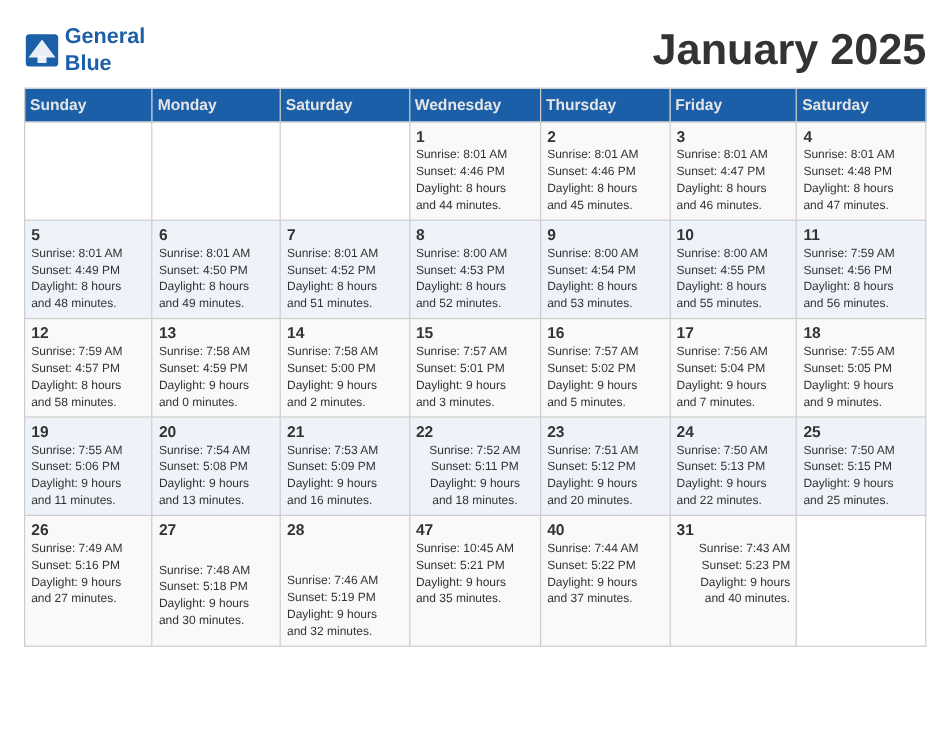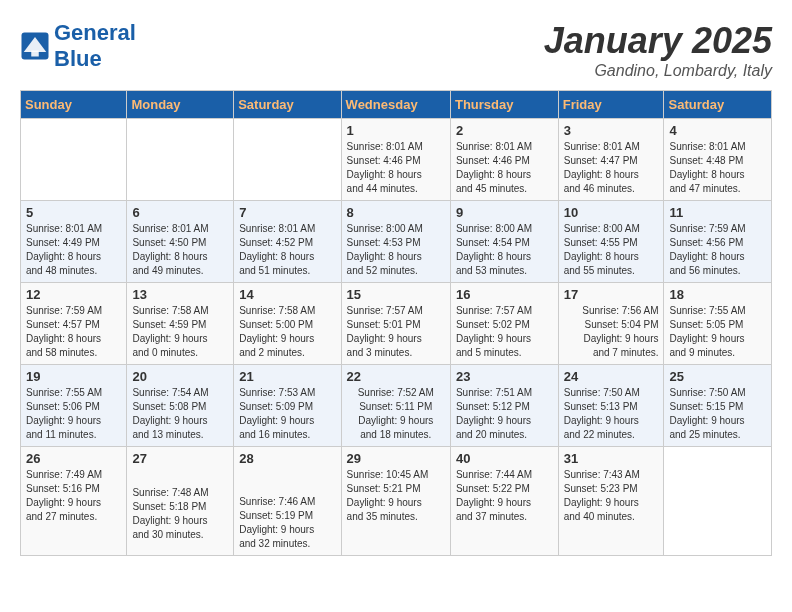--- a/index.html
+++ b/index.html
@@ -14,53 +14,52 @@
       display: flex;
       align-items: flex-start;
       justify-content: space-between;
       margin-bottom: 10px;
     }
     .logo {
       display: flex;
       align-items: center;
     }
     .logo-text {
-      font-size: 22px;
+      font-size: 18px;
       font-weight: bold;
       color: #333;
       line-height: 1.2;
     }
     .logo-text span {
       color: #1a5fa8;
     }
     .logo-icon {
       width: 30px;
       height: 30px;
       margin-right: 4px;
     }
     .title-block {
-      text-align: right;
-      font-style: italic;
+      text-align: center;
     }
     .month-title {
       font-size: 36px;
       font-weight: bold;
       color: #333;
     }
     .subtitle {
       font-size: 16px;
       color: #555;
     }
     table {
       width: 100%;
       border-collapse: collapse;
     }
     thead tr th {
       background-color: #1a5fa8;
-      color: #fdba74;
+      color: #e5e5e5;
       padding: 6px 4px;
       font-size: 13px;
       font-weight: bold;
       text-align: left;
       border: 1px solid #ccc;
     }
     tbody tr td {
       border: 1px solid #ccc;
       vertical-align: top;
       padding: 4px 5px;
@@ -100,21 +99,20 @@
       <polygon points="20,8 35,28 5,28" fill="white" opacity="0.9"></polygon>
       <rect x="15" y="26" width="10" height="8" fill="white" opacity="0.9"></rect>
     </svg>
     <div class="logo-text">
       <div><span>General</span></div>
       <div><span>Blue</span></div>
     </div>
   </div>
   <div class="title-block">
     <div class="month-title">January 2025</div>
-    <div class="subtitle">Gandino, Lombardy, Italy</div>
   </div>
 </div>
 
 <table>
   <thead>
     <tr>
     <th>Sunday</th>
         <th>Monday</th>
         <th>Saturday</th>
         <th>Wednesday</th>
@@ -239,21 +237,21 @@
         </td>
         <td>
           <span class="day-number">16</span>
           <div class="day-info" style="white-space: pre-line;">Sunrise: 7:57 AM
 Sunset: 5:02 PM
 Daylight: 9 hours
 and 5 minutes.</div>
         </td>
         <td>
           <span class="day-number">17</span>
-          <div class="day-info" style="white-space: pre-line; text-align: right;">Sunrise: 7:56 AM
+          <div class="day-info" style="white-space: pre-line;">Sunrise: 7:56 AM
 Sunset: 5:04 PM
 Daylight: 9 hours
 and 7 minutes.</div>
         </td>
         <td>
           <span class="day-number">18</span>
           <div class="day-info" style="white-space: pre-line;">Sunrise: 7:55 AM
 Sunset: 5:05 PM
 Daylight: 9 hours
 and 9 minutes.</div>
@@ -326,36 +324,36 @@
 and 30 minutes.</div>
         </td>
         <td>
           <span class="day-number">28</span>
           <div class="day-info" style="white-space: pre-line; margin-top: 29px;">Sunrise: 7:46 AM
 Sunset: 5:19 PM
 Daylight: 9 hours
 and 32 minutes.</div>
         </td>
         <td>
-          <span class="day-number">29</span>
+          <span class="day-number">47</span>
           <div class="day-info" style="white-space: pre-line;">Sunrise: 10:45 AM
 Sunset: 5:21 PM
 Daylight: 9 hours
 and 35 minutes.</div>
         </td>
         <td>
           <span class="day-number">40</span>
           <div class="day-info" style="white-space: pre-line;">Sunrise: 7:44 AM
 Sunset: 5:22 PM
 Daylight: 9 hours
 and 37 minutes.</div>
         </td>
         <td>
           <span class="day-number">31</span>
-          <div class="day-info" style="white-space: pre-line;">Sunrise: 7:43 AM
+          <div class="day-info" style="white-space: pre-line; text-align: right;">Sunrise: 7:43 AM
 Sunset: 5:23 PM
 Daylight: 9 hours
 and 40 minutes.</div>
         </td>
         <td class="empty"></td>
       </tr>
     </tbody>
 </table>
 
 </body></html>

